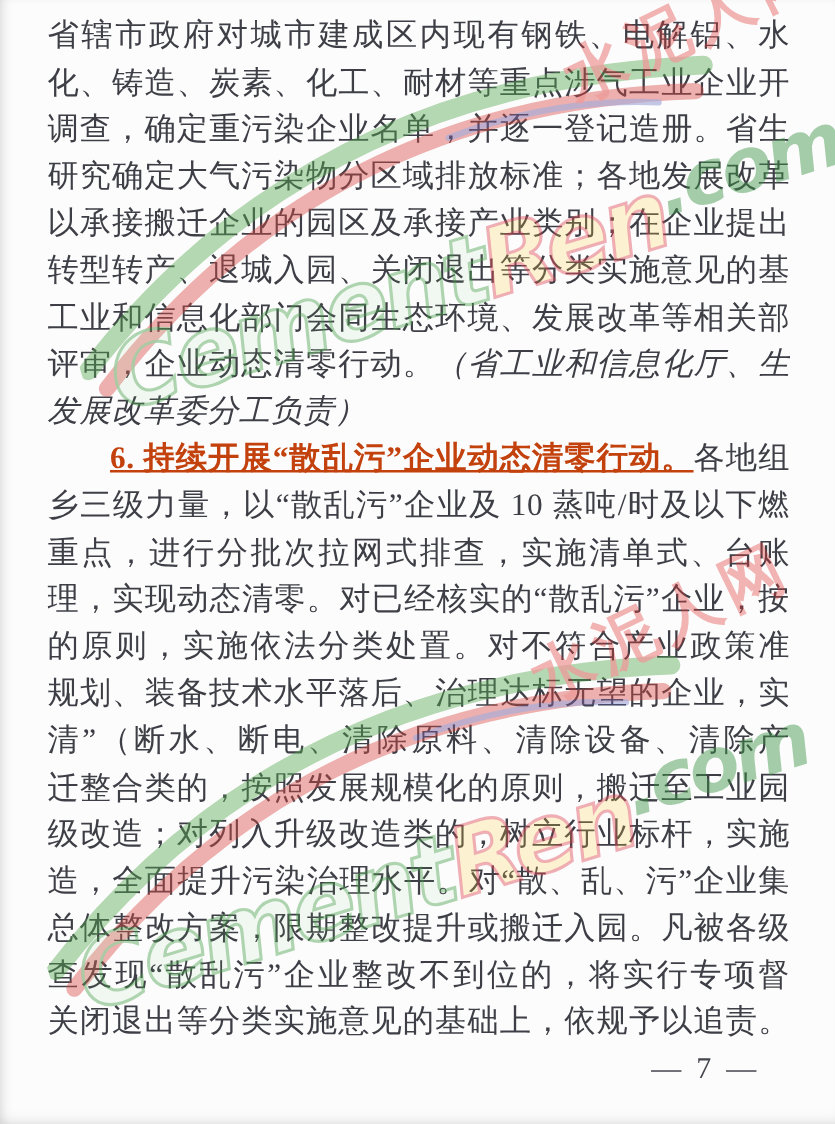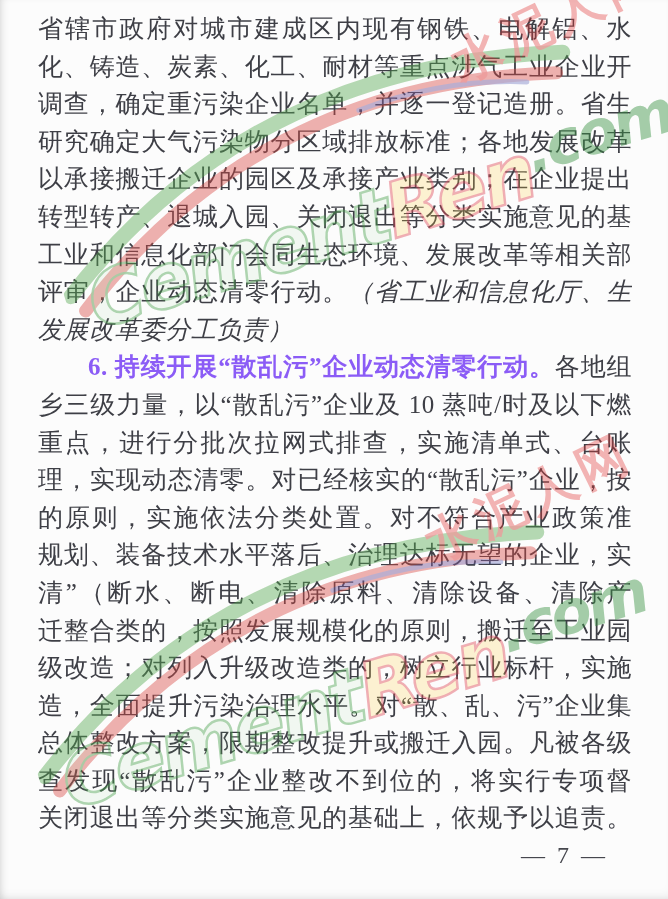--- a/index.html
+++ b/index.html
@@ -23,21 +23,21 @@
     line-height:37.6px;
     height:37.6px;
     overflow:hidden;
     color:#3e3f46;
     text-align:justify;
     text-align-last:justify;
     letter-spacing:0.5px;
   }
   .line.short{text-align-last:left;}
   .line.indent{text-indent:2em;}
-  .seg-bold{font-weight:bold;color:#8b5cf6;}
+  .seg-bold{font-weight:bold;color:#c2410c;text-decoration:underline;}
   .seg-kai{font-style:italic;}
   .pagenum{
     position:absolute;right:60px;top:842px;
     font-size:24px;color:#46474e;letter-spacing:3px;
   }
   
   .wm{
     position:absolute;width:620px;height:290px;
     transform:rotate(-17deg);
     opacity:.5;

